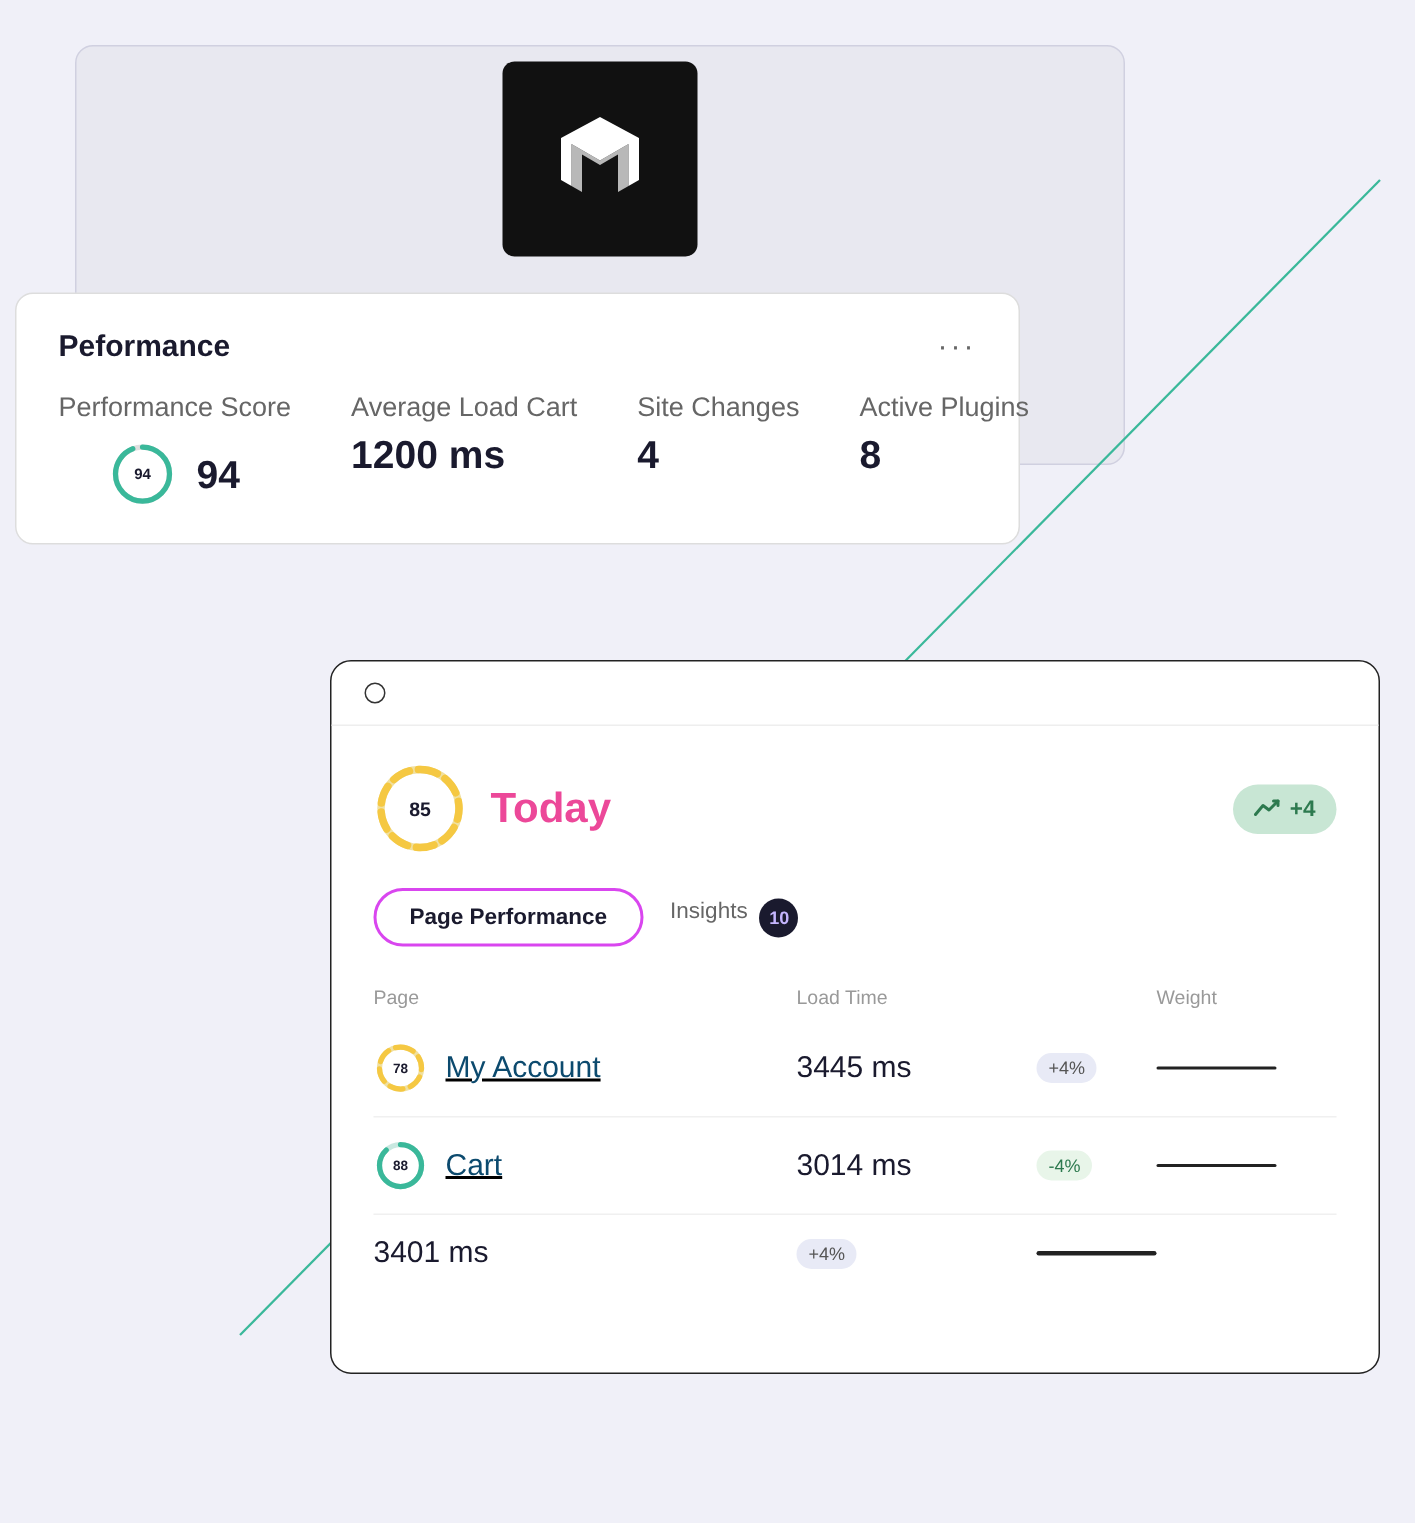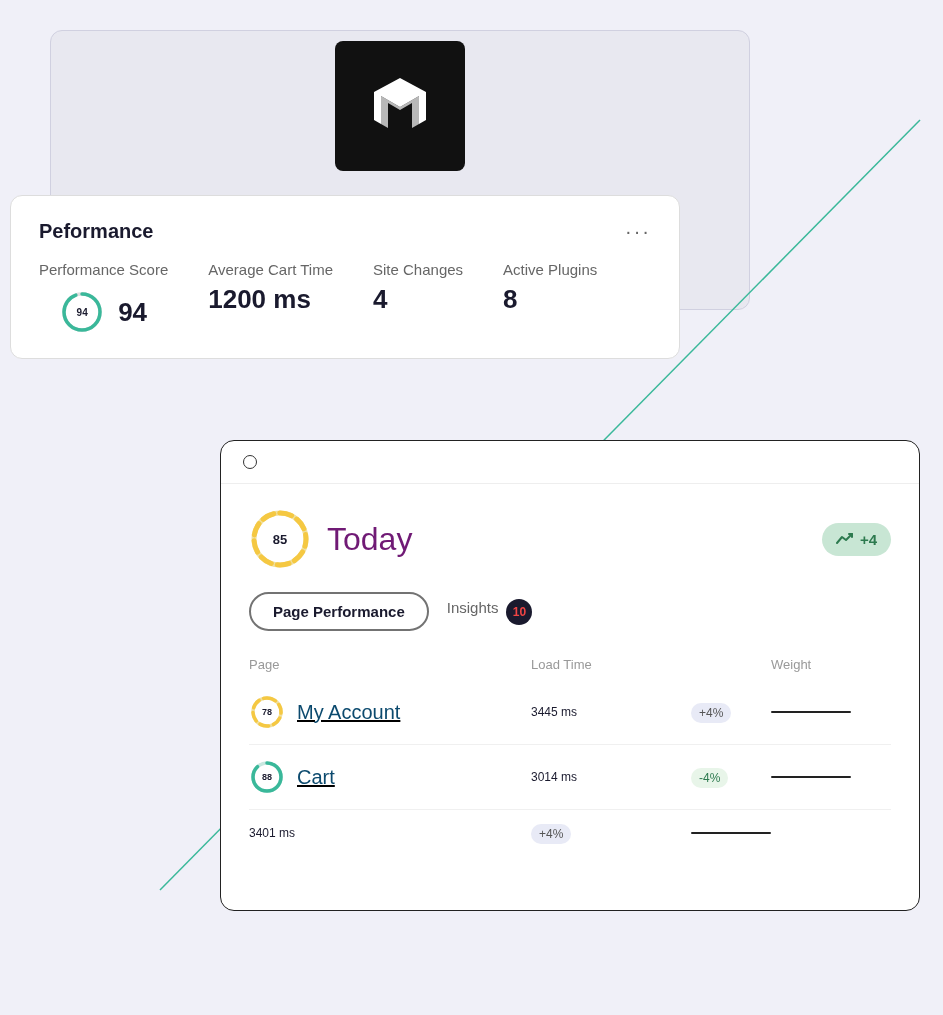--- a/index.html
+++ b/index.html
@@ -89,21 +89,21 @@
       align-items: flex-start;
     }
 
     .metric-group {
       display: flex;
       flex-direction: column;
       gap: 6px;
     }
 
     .metric-label {
-      font-size: 15px;
+      font-size: 18px;
       color: #666;
       white-space: nowrap;
     }
 
     .metric-value {
       font-size: 26px;
       font-weight: 600;
       color: #1a1a2e;
     }
 
@@ -160,23 +160,23 @@
       margin-bottom: 22px;
     }
 
     .score-left {
       display: flex;
       align-items: center;
       gap: 16px;
     }
 
     .today-label {
-      font-size: 32px;
-      font-weight: 400;
-      color: #701a75;
+      font-size: 28px;
+      font-weight: 700;
+      color: #ec4899;
     }
 
     
     .score-ring-lg {
       width: 62px;
       height: 62px;
       flex-shrink: 0;
     }
 
     
@@ -195,41 +195,41 @@
     
     .tab-row {
       display: flex;
       align-items: center;
       gap: 18px;
       margin-bottom: 26px;
     }
 
     .tab-pill-active {
       background: #fff;
-      border: 2px solid #737373;
+      border: 2px solid #d946ef;
       border-radius: 30px;
       padding: 9px 22px;
       font-size: 15px;
       font-weight: 600;
       color: #1a1a2e;
       cursor: pointer;
     }
 
     .tab-plain {
       font-size: 15px;
       color: #666;
       cursor: pointer;
       display: flex;
       align-items: flex-start;
       gap: 8px;
     }
 
     .insights-badge {
       background: #1a1a2e;
-      color: #ef4444;
+      color: #c4b5fd;
       border-radius: 50%;
       width: 26px;
       height: 26px;
       display: inline-flex;
       align-items: center;
       justify-content: center;
       font-size: 12px;
       font-weight: 700;
     }
 
@@ -270,21 +270,21 @@
       text-decoration: underline;
     }
 
     .page-name {
       font-size: 20px;
       font-weight: 500;
       color: #0c4a6e;
     }
 
     .load-time {
-      font-size: 12px;
+      font-size: 20px;
       font-weight: 500;
       color: #1a1a2e;
       display: flex;
       align-items: center;
       gap: 10px;
       text-align: center;
     }
 
     .delta-badge {
       font-size: 12px;
@@ -355,21 +355,21 @@
             <circle cx="22" cy="22" r="18" fill="none" stroke="#e0e0e0" stroke-width="3.5"></circle>
             <circle cx="22" cy="22" r="18" fill="none" stroke="#3ab89a" stroke-width="3.5" stroke-dasharray="113.1" stroke-dashoffset="7" stroke-linecap="round" transform="rotate(-90 22 22)"></circle>
           </svg>
           <span class="ring-label" style="font-size:10px;">94</span>
         </div>
         <span class="metric-value">94</span>
       </div>
     </div>
 
     <div class="metric-group">
-      <span class="metric-label">Average Cart Time</span>
+      <span class="metric-label">Average Load Cart</span>
       <span class="metric-value">1200 ms</span>
     </div>
 
     <div class="metric-group">
       <span class="metric-label">Site Changes</span>
       <span class="metric-value">4</span>
     </div>
 
     <div class="metric-group">
       <span class="metric-label">Active Plugins</span>

